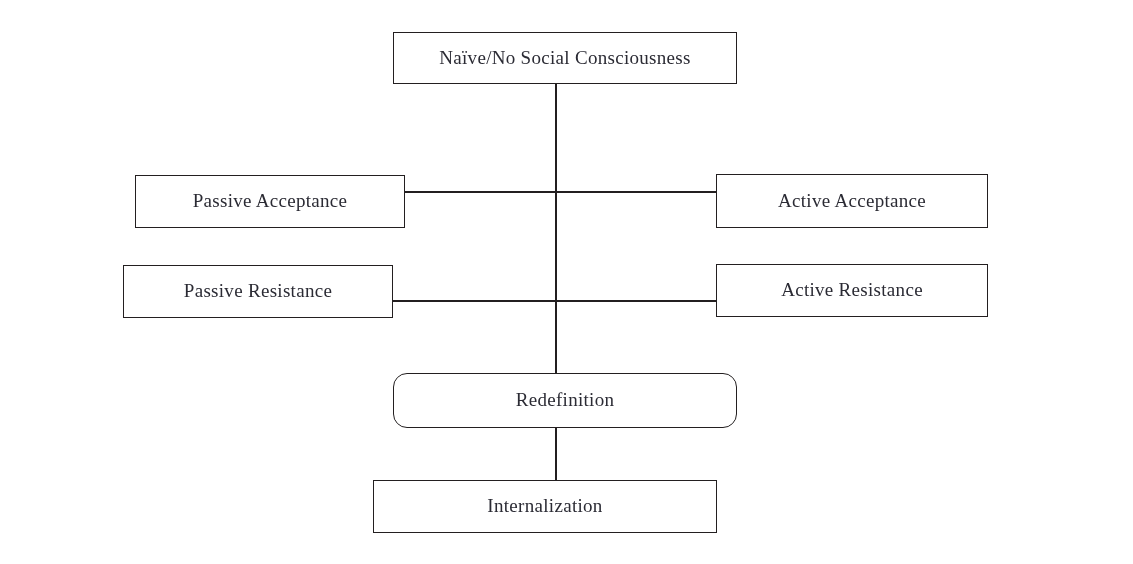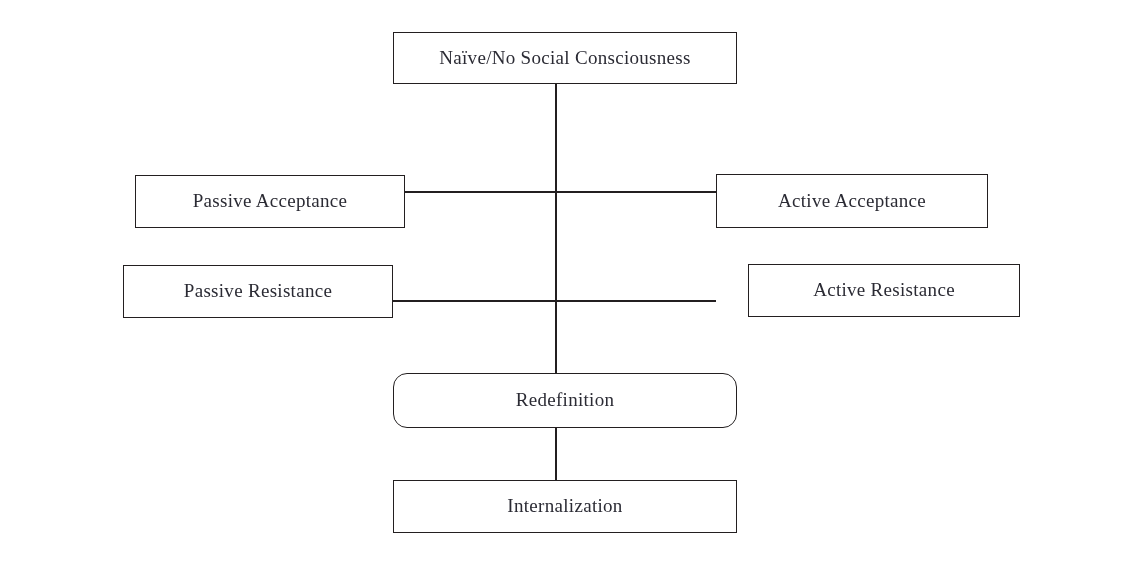--- a/index.html
+++ b/index.html
@@ -44,23 +44,23 @@
     text-align: center;
     color: var(--text);
     font-size: 19px;
     letter-spacing: 0.3px;
     line-height: 1.1;
   }
   .b-naive              { left: 393px; top: 32px;  width: 344px; height: 52px; }
   .b-passive-acceptance { left: 123px; top: 175px; width: 270px; height: 53px; margin-left: 12px; }
   .b-active-acceptance  { left: 716px; top: 174px; width: 272px; height: 54px; }
   .b-passive-resistance { left: 123px; top: 265px; width: 270px; height: 53px; }
-  .b-active-resistance  { left: 716px; top: 264px; width: 272px; height: 53px; margin-left: 32px; }
+  .b-active-resistance  { left: 716px; top: 264px; width: 272px; height: 53px; }
   .b-redefinition       { left: 393px; top: 373px; width: 344px; height: 55px; border-radius: 14px; }
-  .b-internalization    { left: 393px; top: 480px; width: 344px; height: 53px; }
+  .b-internalization    { left: 373px; top: 480px; width: 344px; height: 53px; }
 
   .lbl { display: inline-block; }
 </style>
 </head>
 <body>
 
 <div class="canvas">
 
   <div class="connector vert conn-naive-redef"></div>
   <div class="connector vert conn-redef-intern"></div>

